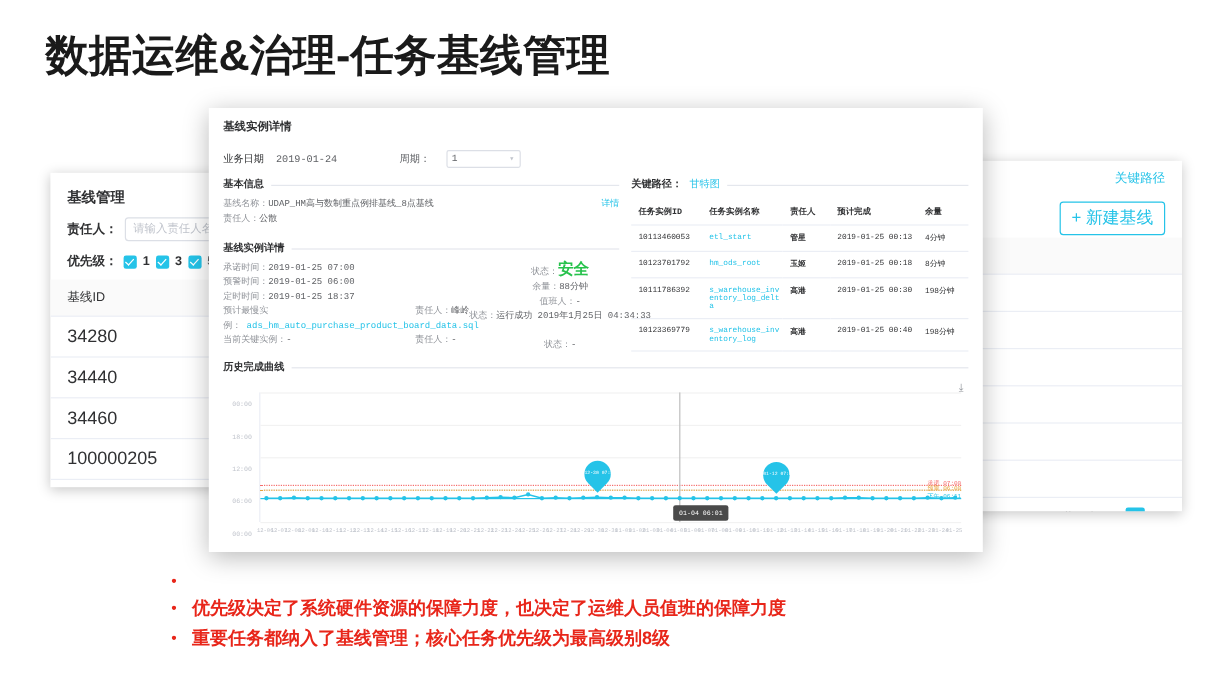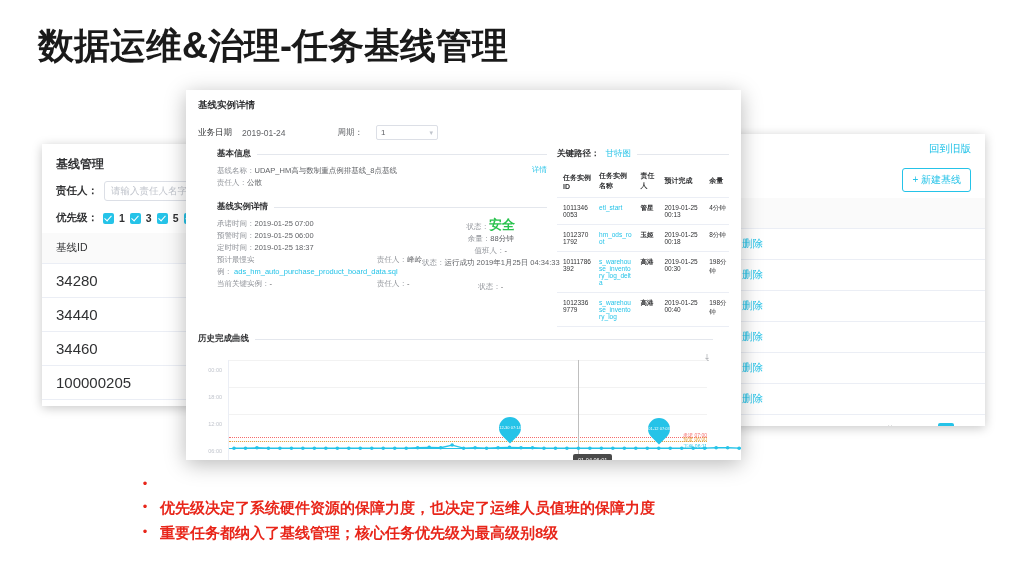--- a/index.html
+++ b/index.html
@@ -67,21 +67,21 @@
   .sort-ico { color:#c0c4cc; font-size:8px; margin-left:3px; }
 
   
   .rp-topbar { position:relative; height: 30px; }
   .rp-oldver { position:absolute; right:14px; top:8px; font-size:10.5px; color:#25c3e8; }
   .rp-actionrow { position:relative; height: 34px; }
   .rp-hint { position:absolute; left:0px; top:10px; font-size:10px; color:#606266; white-space:nowrap; }
   .rp-newbtn {
     position:absolute; right:14px; top:4px;
     border:1px solid #25c3e8; color:#25c3e8; background:#fff;
-    font-size:10px; padding:4px 9px; border-radius:3px; white-space:nowrap;
+    font-size:14px; padding:4px 9px; border-radius:3px; white-space:nowrap;
   }
   table.ops { width:100%; border-collapse:collapse; }
   table.ops th {
     font-size:10.5px; font-weight:700; color:#303133; background:#fafafa;
     text-align:left; padding:8px 0 8px 20px; border-bottom:1px solid #ebeef5;
   }
   table.ops td {
     font-size:10.5px; padding:8px 0 8px 20px; border-bottom:1px solid #ebeef5;
     color:#25c3e8; white-space:nowrap;
   }
@@ -89,36 +89,37 @@
   .pager { display:flex; align-items:center; justify-content:flex-end; gap:6px; padding:8px 16px 0 0; }
   .pager .cnt { font-size:10px; color:#606266; }
   .pg-arrow { font-size:10px; color:#c0c4cc; padding:0 3px; }
   .pg-cur {
     background:#25c3e8; color:#fff; font-size:10px;
     min-width:16px; height:16px; line-height:16px; text-align:center; border-radius:2px;
   }
 
   
   .dialog {
-    position:absolute; left:186px; top:-30px; width:555px; height:370px;
+    position:absolute; left:174px; top:-30px; width:645px; height:370px;
     background:#ffffff; box-shadow: 0 4px 20px rgba(0,0,0,.28);
     overflow:hidden;
+    font-family:Liberation Mono, monospace;
   }
   .dlg-title { font-size:9.5px; color:#303133; padding:9px 0 0 12px; font-weight:700;}
   .dlg-meta { display:flex; align-items:center; gap:10px; padding:13px 0 0 12px; font-size:8.5px; color:#606266; }
   .dlg-meta .k { color:#303133; }
   .sel {
     display:inline-flex; align-items:center; justify-content:space-between;
     width:62px; height:15px; border:1px solid #dcdfe6; border-radius:2px;
     font-size:8px; color:#606266; padding:0 4px; margin-left:3px; background:#fff;
   }
   .sel .chev { color:#c0c4cc; font-size:7px; }
 
   .dlg-body { display:flex; padding: 8px 12px 0 12px; gap: 10px; }
-  .dlg-left { width: 330px; margin-left: 19px; }
+  .dlg-left { width: 330px; }
   .dlg-right { flex:1; }
 
   .sec-head { display:flex; align-items:center; gap:6px; margin-bottom:5px; }
   .sec-head .t { font-size:8.5px; color:#303133; white-space:nowrap; font-weight:700; }
   .sec-head .rule { flex:1; height:1px; background:#e4e7ed; }
   .sec-head .lnk { font-size:8.5px; color:#25c3e8; }
 
   .kv { font-size:7.5px; color:#606266; line-height:12px; white-space:nowrap; }
   .kv .lbl { color:#909399; }
   .kv .lnk { color:#25c3e8; }
@@ -138,21 +139,21 @@
     padding:6px 2px 6px 6px; border-bottom:1px solid #ebeef5; background:#fff;
   }
   table.tasks td {
     font-size:6.5px; color:#303133; padding:6px 2px 6px 6px;
     border-bottom:1px solid #ebeef5; vertical-align:top; word-break:break-all;
   }
   table.tasks td.lnk { color:#25c3e8; }
   table.tasks td.owner { font-weight:700; }
 
   
-  .chart-wrap { margin: 6px 28px 0 12px; }
+  .chart-wrap { margin: 6px 12px 0 12px; }
   .chart-box { position:relative; height:132px; background:#fff; }
   .dl-ico { position:absolute; right:4px; top:2px; font-size:9px; color:#909399; }
   .yaxis { position:absolute; left:0; top:10px; width:28px; height:108px; }
   .ytick { position:absolute; right:4px; font-size:5.5px; color:#c0c4cc; transform:translateY(-50%); }
   .plot { position:absolute; left:30px; right:6px; top:10px; height:108px; border-left:1px solid #ebeef5; }
   .gridline { position:absolute; left:0; right:0; height:1px; background:#f2f2f2; }
   .xlabels { position:absolute; left:30px; right:6px; bottom:-1px; height:10px; }
   .xtick { position:absolute; font-size:4.6px; color:#c0c4cc; transform:translateX(-50%); white-space:nowrap; }
   .vline { position:absolute; top:0; bottom:0; width:1px; background:#bfbfbf; }
   .dotted { position:absolute; left:0; right:0; height:0; border-top:1.5px dotted; }
@@ -236,21 +237,21 @@
               <td>100000363</td>
               <td>5</td>
             </tr>
 
         </tbody>
       </table>
     </div>
 
     <div class="right-panel">
       <div class="rp-topbar">
-        <div class="rp-oldver">回到旧版</div>
+        <div class="rp-oldver">关键路径</div>
       </div>
 
       <div class="rp-actionrow">
         <div class="rp-hint">，创建保障基线&gt;</div>
         <div class="rp-newbtn">+ 新建基线</div>
       </div>
 
       <table class="ops">
         <thead>
           <tr>

